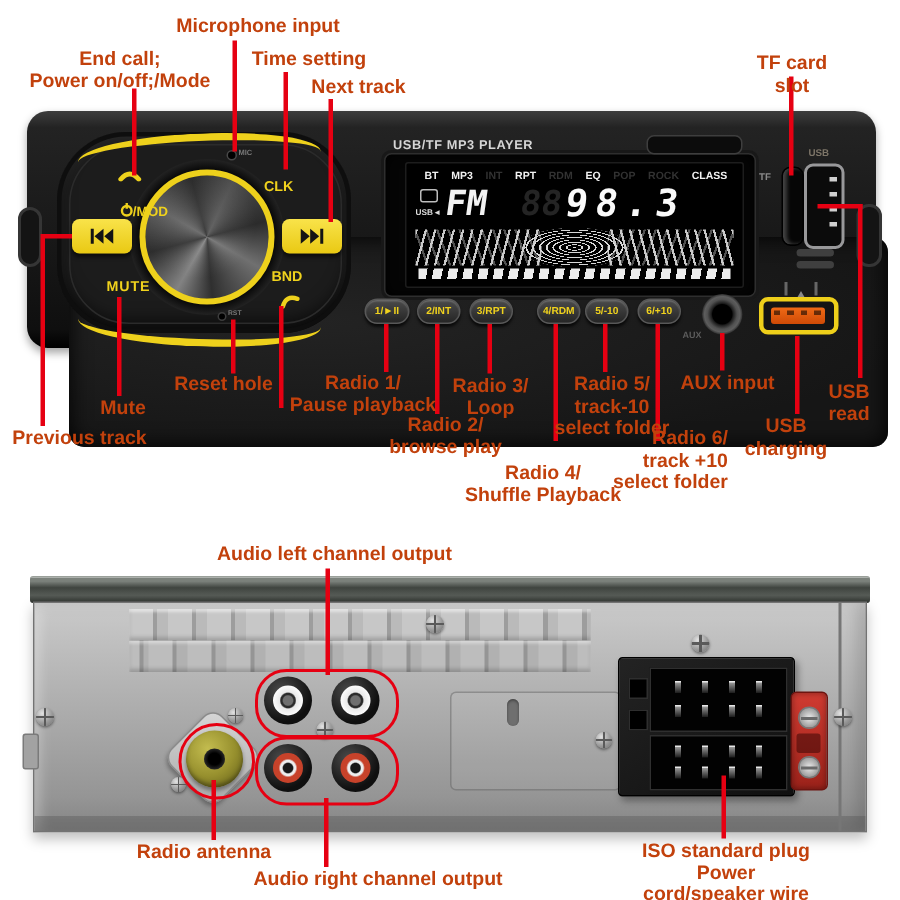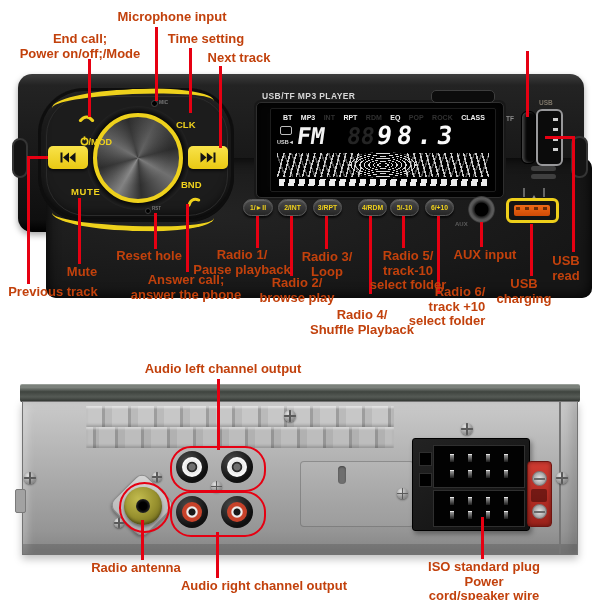--- a/index.html
+++ b/index.html
@@ -305,41 +305,40 @@
   <div class="vline" style="left:217px;top:379px;height:71px;"></div>
   <div class="vline" style="left:141px;top:520px;height:40px;"></div>
   <div class="vline" style="left:216px;top:532px;height:46px;"></div>
   <div class="vline" style="left:481px;top:517px;height:42px;"></div>
 
   <div class="clabel" style="left:172px;top:10px;">Microphone input</div>
   <div class="clabel" style="left:80px;top:32px;">End call;
 Power on/off;/Mode</div>
   <div class="clabel" style="left:206px;top:32px;">Time setting</div>
   <div class="clabel" style="left:239px;top:51px;">Next track</div>
+  <div class="clabel" style="left:528px;top:35px;">TF card slot</div>
   <div class="clabel" style="left:53px;top:285px;">Previous track</div>
   <div class="clabel" style="left:82px;top:265px;">Mute</div>
   <div class="clabel" style="left:149px;top:249px;">Reset hole</div>
-  <div class="clabel" style="left:186px;top:273px;">Answer call;
-answer the phone</div>
   <div class="clabel" style="left:242px;top:248px;">Radio 1/
 Pause playback</div>
   <div class="clabel" style="left:297px;top:276px;">Radio 2/
 browse play</div>
   <div class="clabel" style="left:327px;top:250px;">Radio 3/
 Loop</div>
   <div class="clabel" style="left:362px;top:295px;margin-top:13px;">Radio 4/
 Shuffle Playback</div>
   <div class="clabel" style="left:408px;top:249px;">Radio 5/
 track-10
 select folder</div>
   <div class="clabel" style="left:447px;top:285px;text-align:right;">Radio 6/
 track +10
 select folder</div>
   <div class="clabel" style="left:485px;top:248px;">AUX input</div>
   <div class="clabel" style="left:524px;top:277px;">USB charging</div>
   <div class="clabel" style="left:566px;top:254px;">USB read</div>
   <div class="clabel" style="left:223px;top:362px;">Audio left channel output</div>
   <div class="clabel" style="left:136px;top:561px;">Radio antenna</div>
-  <div class="clabel" style="left:264px;top:579px;">Audio right channel output</div>
+  <div class="clabel" style="left:252px;top:579px;">Audio right channel output</div>
   <div class="clabel" style="left:484px;top:560px;">ISO standard plug
 Power cord/speaker wire</div>
 
 </div>
 
 </body></html>

